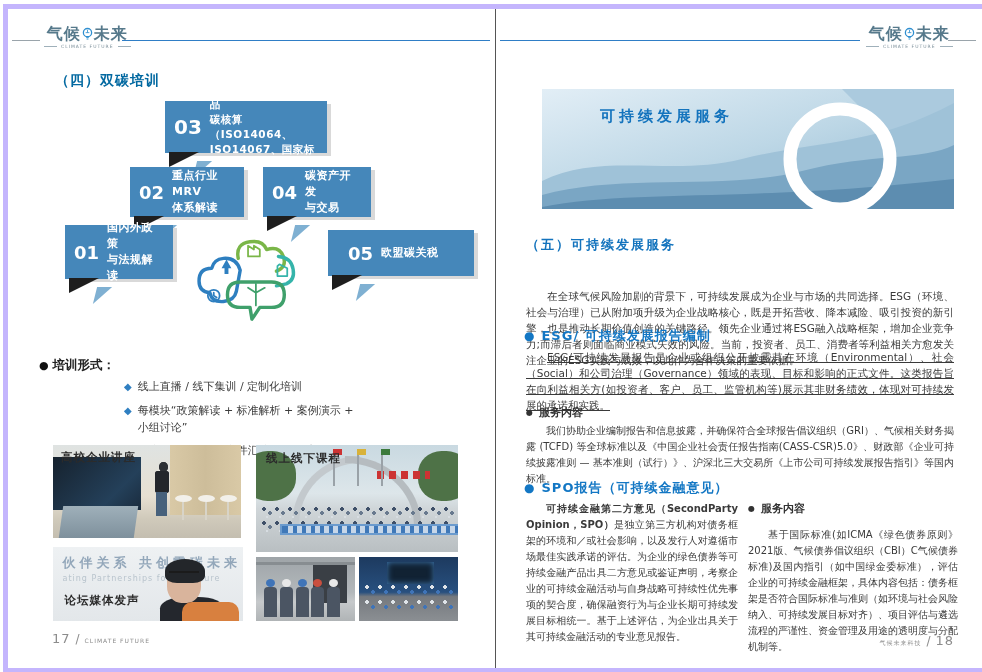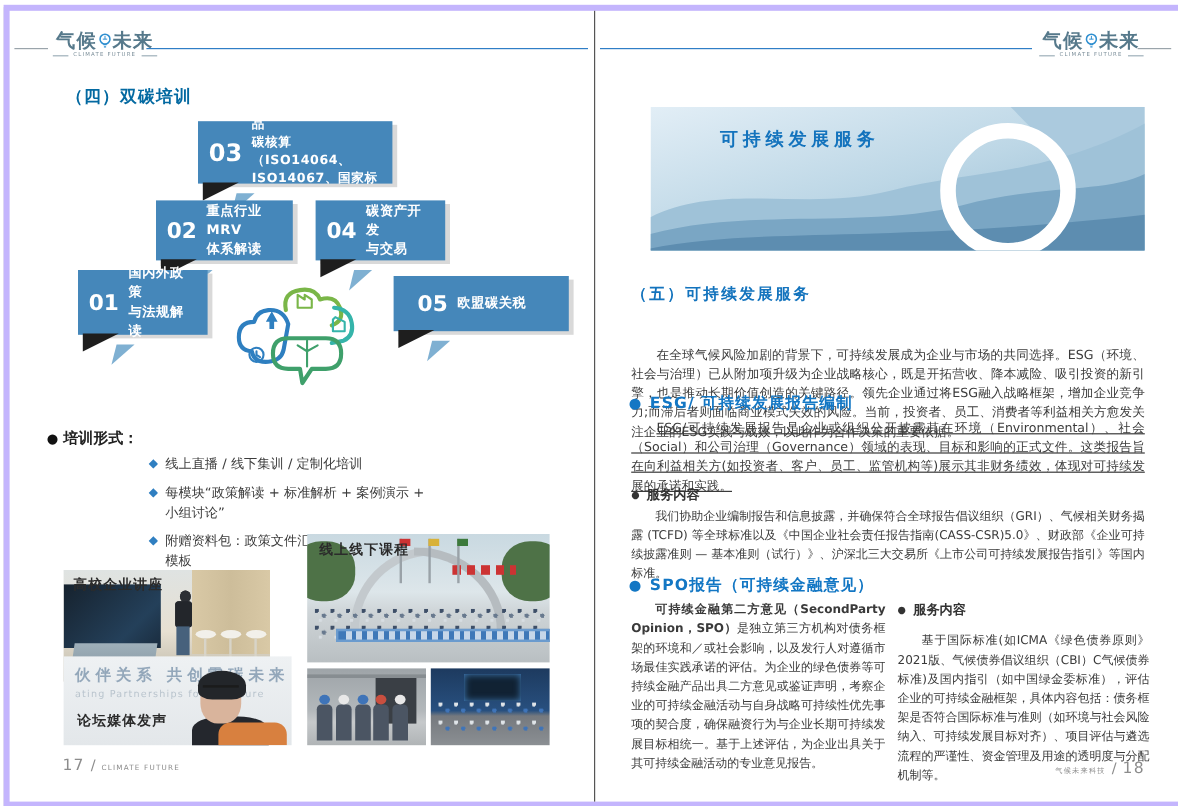--- a/index.html
+++ b/index.html
@@ -223,21 +223,21 @@
         <li>
           <span class="dia">◆</span>
           <span>每模块“政策解读 + 标准解析 + 案例演示 + 小组讨论”</span>
         </li>
         <li>
           <span class="dia">◆</span>
           <span>附赠资料包：政策文件汇编 / 标准手册 / 工具模板</span>
         </li>
       </ul>
 
-      <div class="photo ph1" style="left:45px;top:436px;width:172px;height:93px;margin-top:30px;">
+      <div class="photo ph1" style="left:45px;top:436px;width:188px;height:93px;">
         <span class="cap" style="left:8px;top:5px;">高校企业讲座</span>
         <div class="screen"></div>
         <div class="wood"></div>
         <div class="person">
             <i class="head"></i>
             <i class="body" style="position:absolute;"></i>
           <span class="head" style="position:absolute;"></span>
             <span class="body"></span>
             <span class="legs"></span>
         </div>

